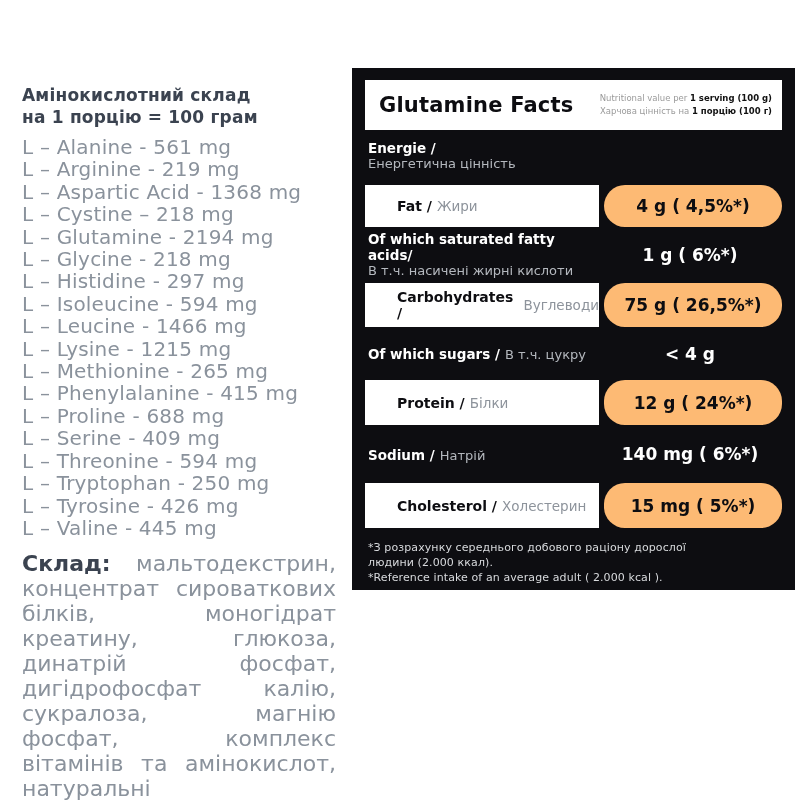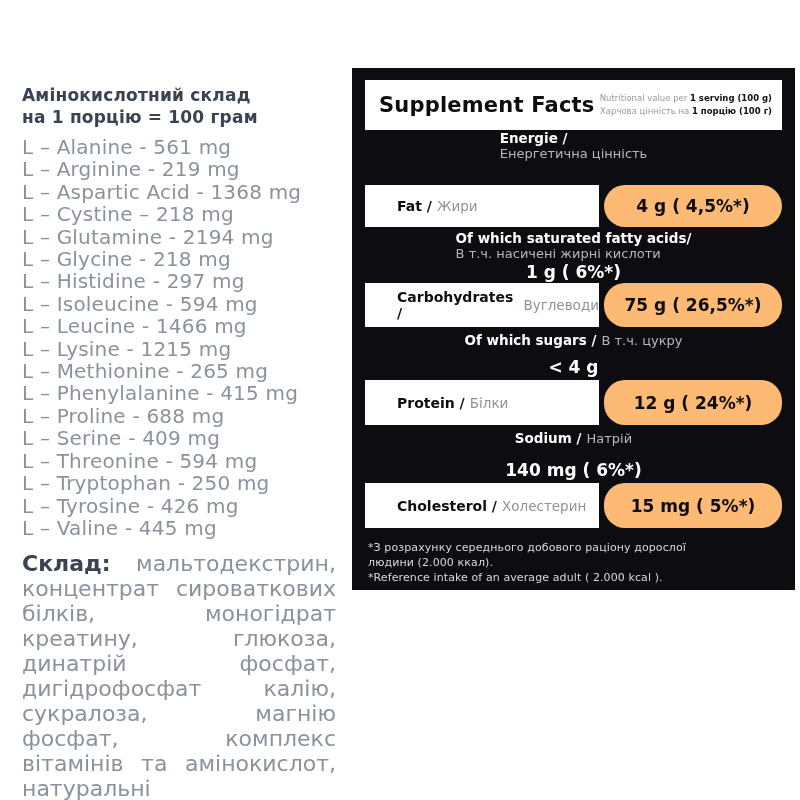--- a/index.html
+++ b/index.html
@@ -15,21 +15,21 @@
   .composition .comp-label { font-weight:700; color:#3b4350; }
 
   
   .panel { position:absolute; left:352px; top:68px; width:443px; height:522px; background:#0d0d11; padding:12px 13px 0 13px; display:flex; flex-direction:column; }
 
   .facts-header { background:#ffffff; height:50px; display:flex; align-items:center; justify-content:space-between; padding:0 10px 0 14px; }
   .facts-title { font-size:21px; font-weight:700; color:#0d0d11; letter-spacing:.2px; }
   .serving-note { text-align:right; font-size:8.5px; line-height:13px; color:#9a9a9a; }
   .serving-note b { color:#111111; }
 
-  .row { display:flex; align-items:center;flex-direction:column; }
+  .row { display:flex; align-items:center; }
   .row .value-col { width:178px; flex:none; text-align:center; }
 
   .row-dark { color:#ffffff; padding:0 3px; justify-content:space-between; }
   .row-dark .lbl-en { font-weight:700; font-size:13.5px; color:#ffffff; }
   .row-dark .lbl-ua { font-size:13px; color:#b4b8be; }
   .row-dark .value-col { font-weight:700; font-size:17px; color:#ffffff; }
   .row-dark .lbl-stack { line-height:16px; }
 
   .row-light { padding:3px 0; }
   .row-light .cells { display:flex; width:100%; height:100%; gap:5px; }
@@ -73,21 +73,21 @@
         <div>L – Tryptophan - 250 mg</div>
         <div>L – Tyrosine - 426 mg</div>
         <div>L – Valine - 445 mg</div>
       </div>
     <p class="composition"><span class="comp-label">Склад:</span> <span>мальтодекстрин, концентрат сироваткових білків, моногідрат креатину, глюкоза, динатрій фосфат, дигідрофосфат калію, сукралоза, магнію фосфат, комплекс вітамінів та амінокислот, натуральні ароматизатори.</span></p>
   </div>
 
   <div class="panel">
 
     <div class="facts-header">
-      <div class="facts-title">Supplement Facts</div>
+      <div class="facts-title">Glutamine Facts</div>
       <div class="serving-note">
         <div><span>Nutritional value per </span><b>1 serving (100 g)</b></div>
         <div><span>Харчова цінність на </span><b>1 порцію (100 г)</b></div>
       </div>
     </div>
 
     <div class="row row-dark h-energy">
       <div class="lbl-stack">
         <div class="lbl-en">Energie /</div>
         <div class="lbl-ua">Енергетична цінність</div>

